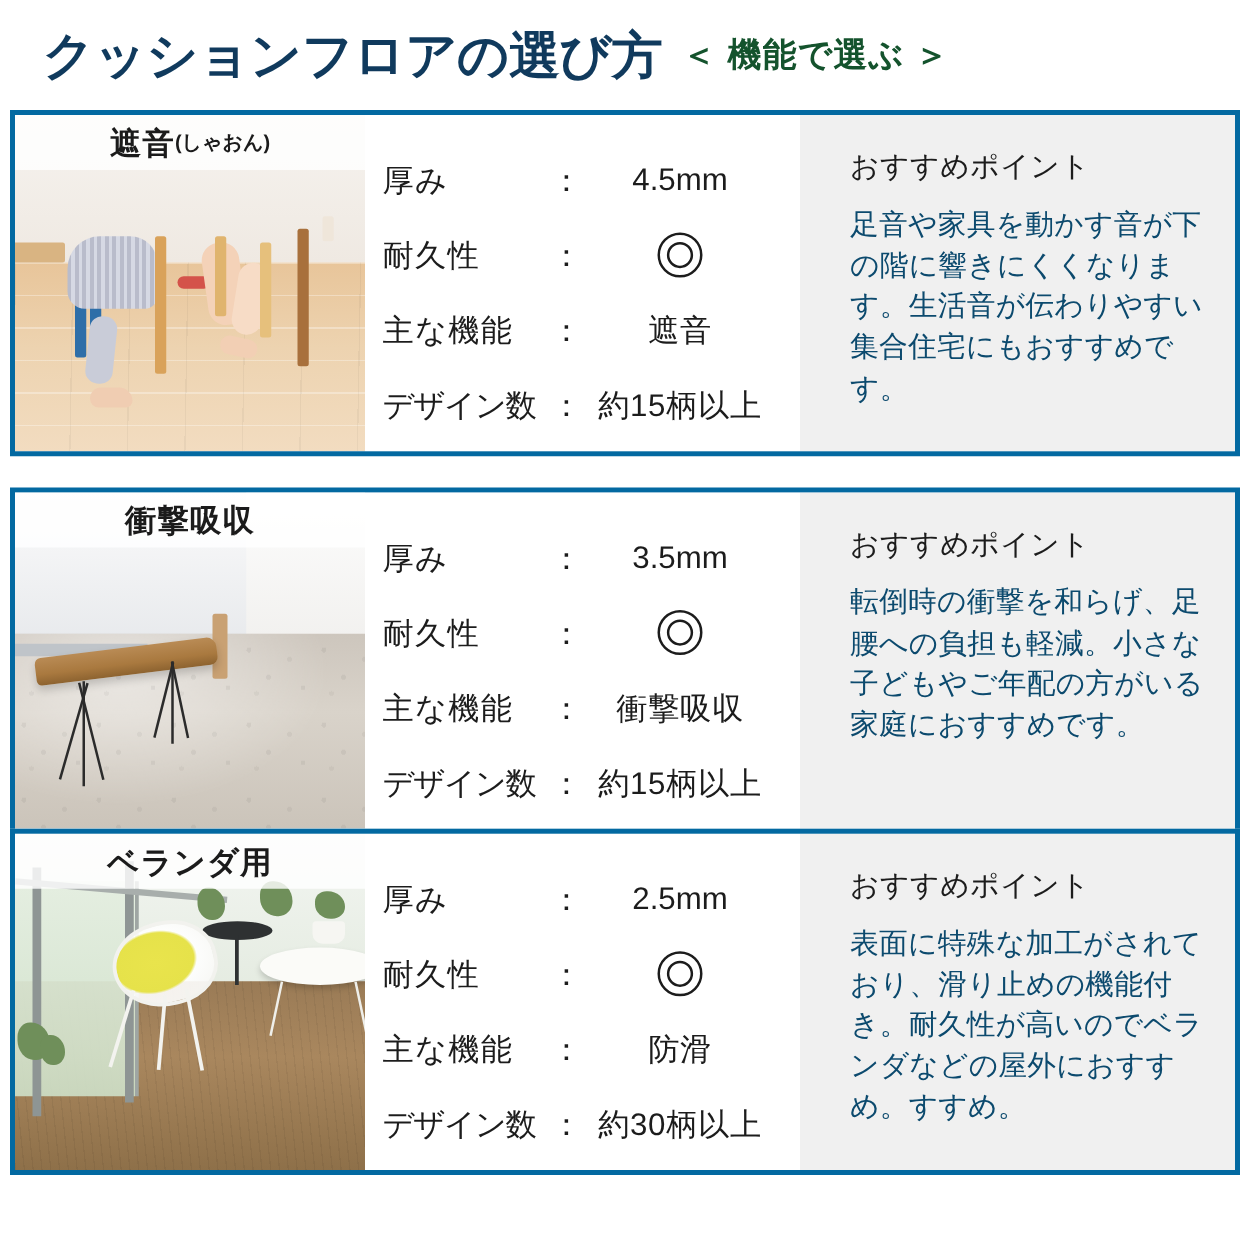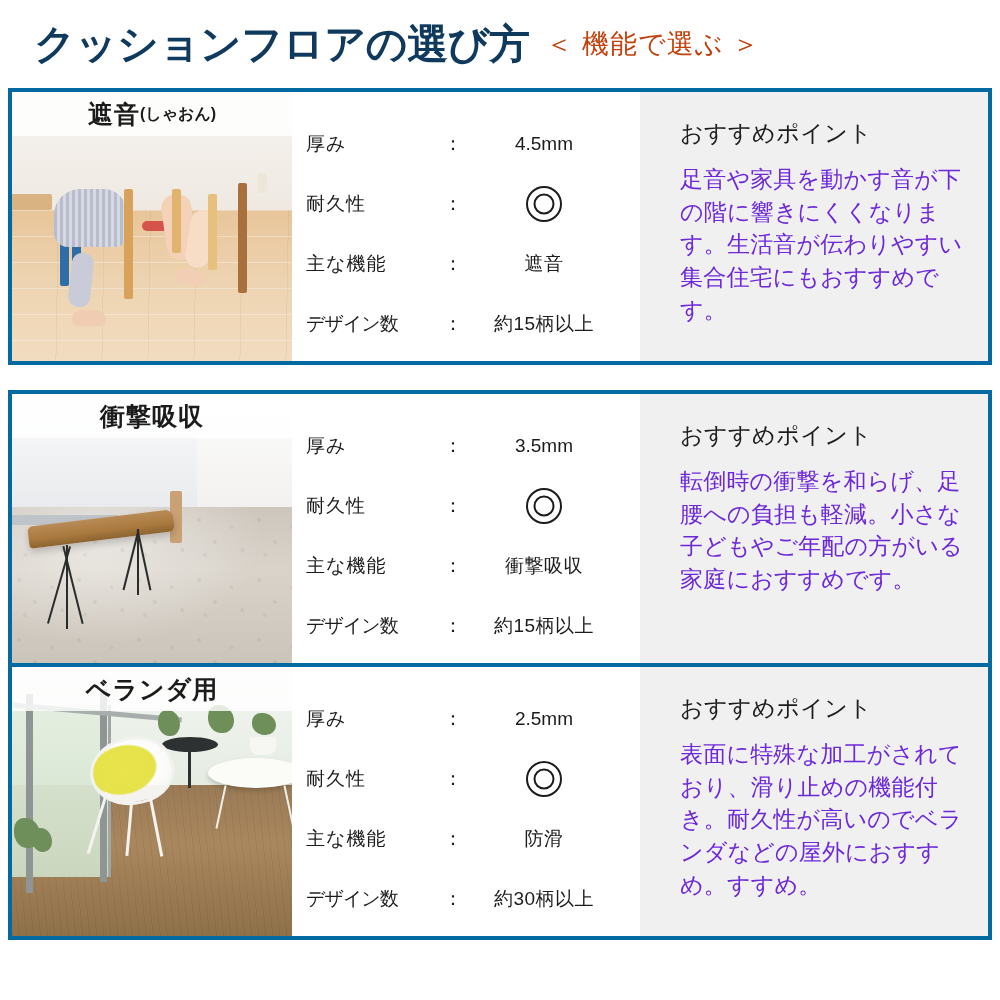--- a/index.html
+++ b/index.html
@@ -36,22 +36,22 @@
   .title-main {
     font-size: 41px;
     font-weight: bold;
     color: #103a5d;
     letter-spacing: -0.5px;
     line-height: 1;
     white-space: nowrap;
   }
   .title-sub {
     font-size: 27px;
-    font-weight: normal;
-    color: #c2410c;
+    font-weight: bold;
+    color: #14532d;
     margin-left: 16px;
     letter-spacing: 1px;
     line-height: 1;
     white-space: nowrap;
   }
 
   
   .card {
     position: absolute;
     left: 8px;
@@ -111,21 +111,21 @@
     flex: 0 0 348px;
     width: 348px;
     background: #ffffff;
     padding: 22px 0 0 14px;
     box-sizing: border-box;
   }
   .spec-row {
     display: flex;
     align-items: center;
     height: 60px;
-    font-size: 19px;
+    font-size: 25px;
     color: #1c1c1c;
   }
   .spec-key {
     width: 134px;
     flex: 0 0 134px;
     white-space: nowrap;
     letter-spacing: 1px;
   }
   .spec-key.wide { letter-spacing: -1px; }
   .spec-colon {
@@ -172,21 +172,21 @@
     box-sizing: border-box;
   }
   .rec-title {
     font-size: 23px;
     color: #1c1c1c;
     letter-spacing: 0.5px;
     margin-bottom: 14px;
   }
   .rec-body {
     font-size: 23px;
-    color: #6d28d9;
+    color: #0c4a6e;
     line-height: 1.42;
     letter-spacing: 0.2px;
   }
 
   
 
   
   .p1-wall {
     position: absolute;
     left: 0; top: 0; right: 0; height: 44%;

